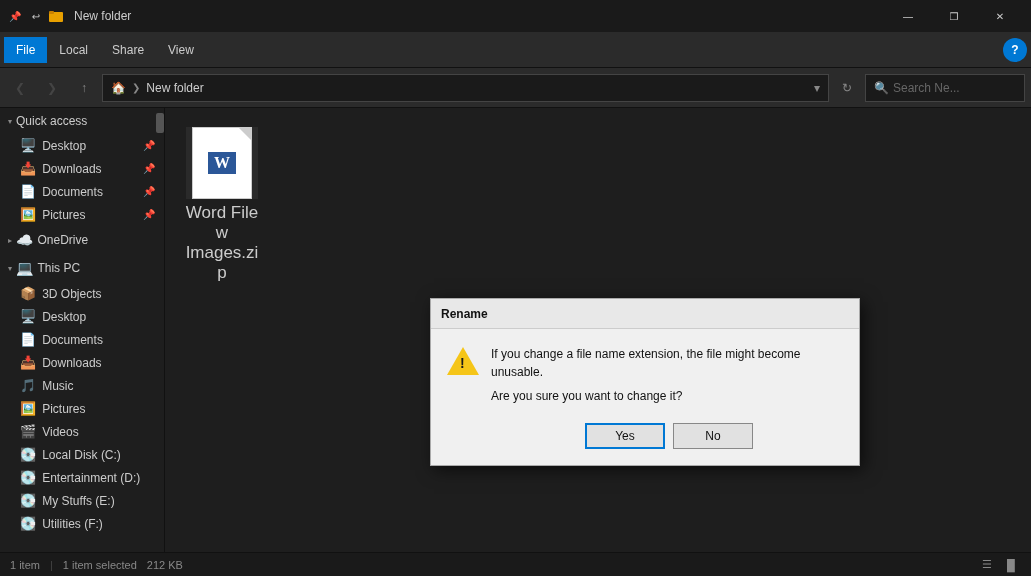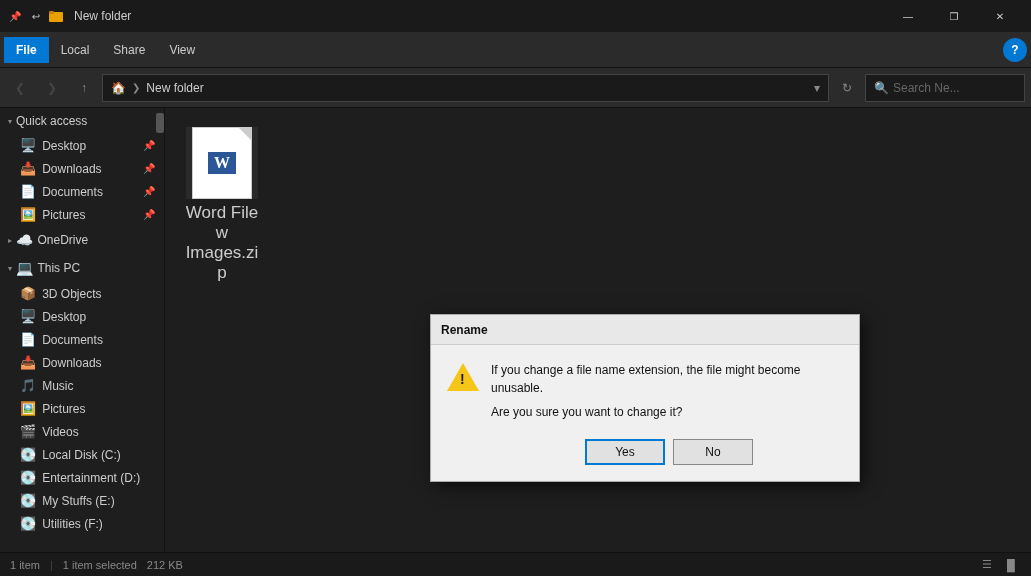--- a/index.html
+++ b/index.html
@@ -68,21 +68,20 @@
     }
     .ribbon-tab {
       padding: 6px 12px;
       font-size: 12px;
       color: #ccc;
       cursor: pointer;
     }
     .ribbon-tab.active {
       background: #0078d4;
       color: white;
-      font-weight: bold;
     }
     .ribbon-help {
       margin-left: auto;
       width: 24px;
       height: 24px;
       background: #0078d4;
       border-radius: 50%;
       display: flex;
       align-items: center;
       justify-content: center;
@@ -318,21 +317,21 @@
       display: flex;
       align-items: center;
       justify-content: center;
       color: #888;
       font-size: 11px;
     }
 
     
     .dialog-overlay {
       position: absolute;
-      top: 16px;
+      top: 0;
       left: 0;
       width: 100%;
       height: 100%;
       background: transparent;
       display: flex;
       align-items: center;
       justify-content: center;
       z-index: 100;
     }
     .dialog {

